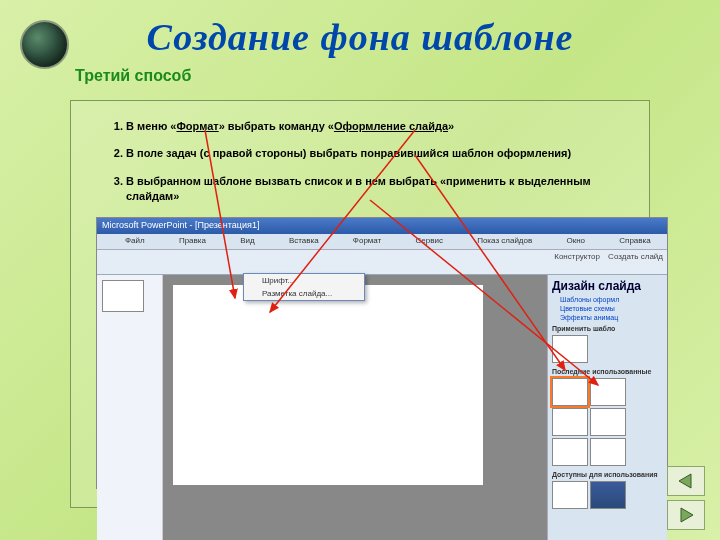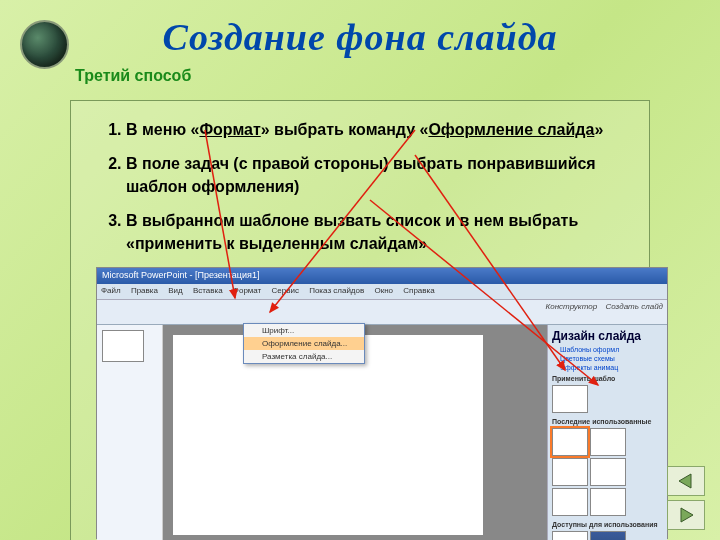--- a/index.html
+++ b/index.html
@@ -43,21 +43,21 @@
   .content-box {
     margin: 15px 70px 0 70px;
     border: 1px solid #7a9a5a;
     background: rgba(255,255,255,0.15);
     padding: 18px 25px;
   }
   .steps {
     list-style-type: decimal;
     margin: 0;
     padding-left: 30px;
-    font-size: 16px;
+    font-size: 11px;
     font-weight: bold;
     color: #000;
   }
   .steps li {
     margin-bottom: 12px;
     line-height: 1.4;
   }
   .underline {
     text-decoration: underline;
   }
@@ -77,21 +77,21 @@
     height: 12px;
   }
   .ss-menubar {
     background: #d8e4f0;
     border-bottom: 1px solid #aab;
     font-size: 8px;
     padding: 2px 4px;
     height: 11px;
     color: #333;
   }
-  .ss-menubar span { margin-right: 8px; }
+  .ss-menubar span { margin-right: 8px; margin-left: 24px; }
   .ss-toolbar {
     background: #e4ecf6;
     border-bottom: 1px solid #9ab;
     height: 20px;
     font-size: 8px;
     padding: 2px 4px;
     color: #555;
   }
   .ss-body {
     display: flex;
@@ -208,21 +208,21 @@
   }
   .toolbar-bits { display: inline-block; font-size: 8px; color: #444; }
   .toolbar-bits span { margin-left: 6px; }
 </style>
 </head>
 <body>
 
 <div class="globe"></div>
 
 <div class="header">
-  <span class="title">Создание фона слайда</span>
+  <span class="title">Создание фона шаблоне</span>
 </div>
 <div class="subtitle">Третий способ</div>
 
 <div class="content-box">
   <ol class="steps">
     <li>
       <span>В меню «</span><span class="underline">Формат</span><span>» выбрать команду «</span><span class="underline">Оформление слайда</span><span>»</span>
     </li>
     <li>В поле задач (с правой стороны) выбрать понравившийся шаблон оформления)</li>
     <li>В выбранном шаблоне вызвать список и в нем выбрать «применить к выделенным слайдам»</li>
@@ -235,34 +235,33 @@
       <span>Правка</span>
       <span>Вид</span>
       <span>Вставка</span>
       <span>Формат</span>
       <span>Сервис</span>
       <span>Показ слайдов</span>
       <span>Окно</span>
       <span>Справка</span>
     </div>
     <div class="ss-toolbar">
-      <div class="toolbar-bits" style="float:right;font-style:italic;">
+      <div class="toolbar-bits" style="float:right;">
         <span>Конструктор</span>
         <span>Создать слайд</span>
       </div>
     </div>
     <div class="ss-body">
       <div class="ss-thumbs">
         <div class="thumb"></div>
       </div>
       <div class="ss-main">
         <div class="ss-slide"></div>
         <div class="ss-dropdown">
           <div>Шрифт...</div>
-          <div class="hl">Оформление слайда...</div>
           <div>Разметка слайда...</div>
         </div>
       </div>
       <div class="ss-panel">
         <div class="panel-title">Дизайн слайда</div>
         <div class="panel-links">Шаблоны оформл</div>
         <div class="panel-links">Цветовые схемы</div>
         <div class="panel-links">Эффекты анимац</div>
         <div class="panel-section">Применить шабло</div>
         <div class="templates">

